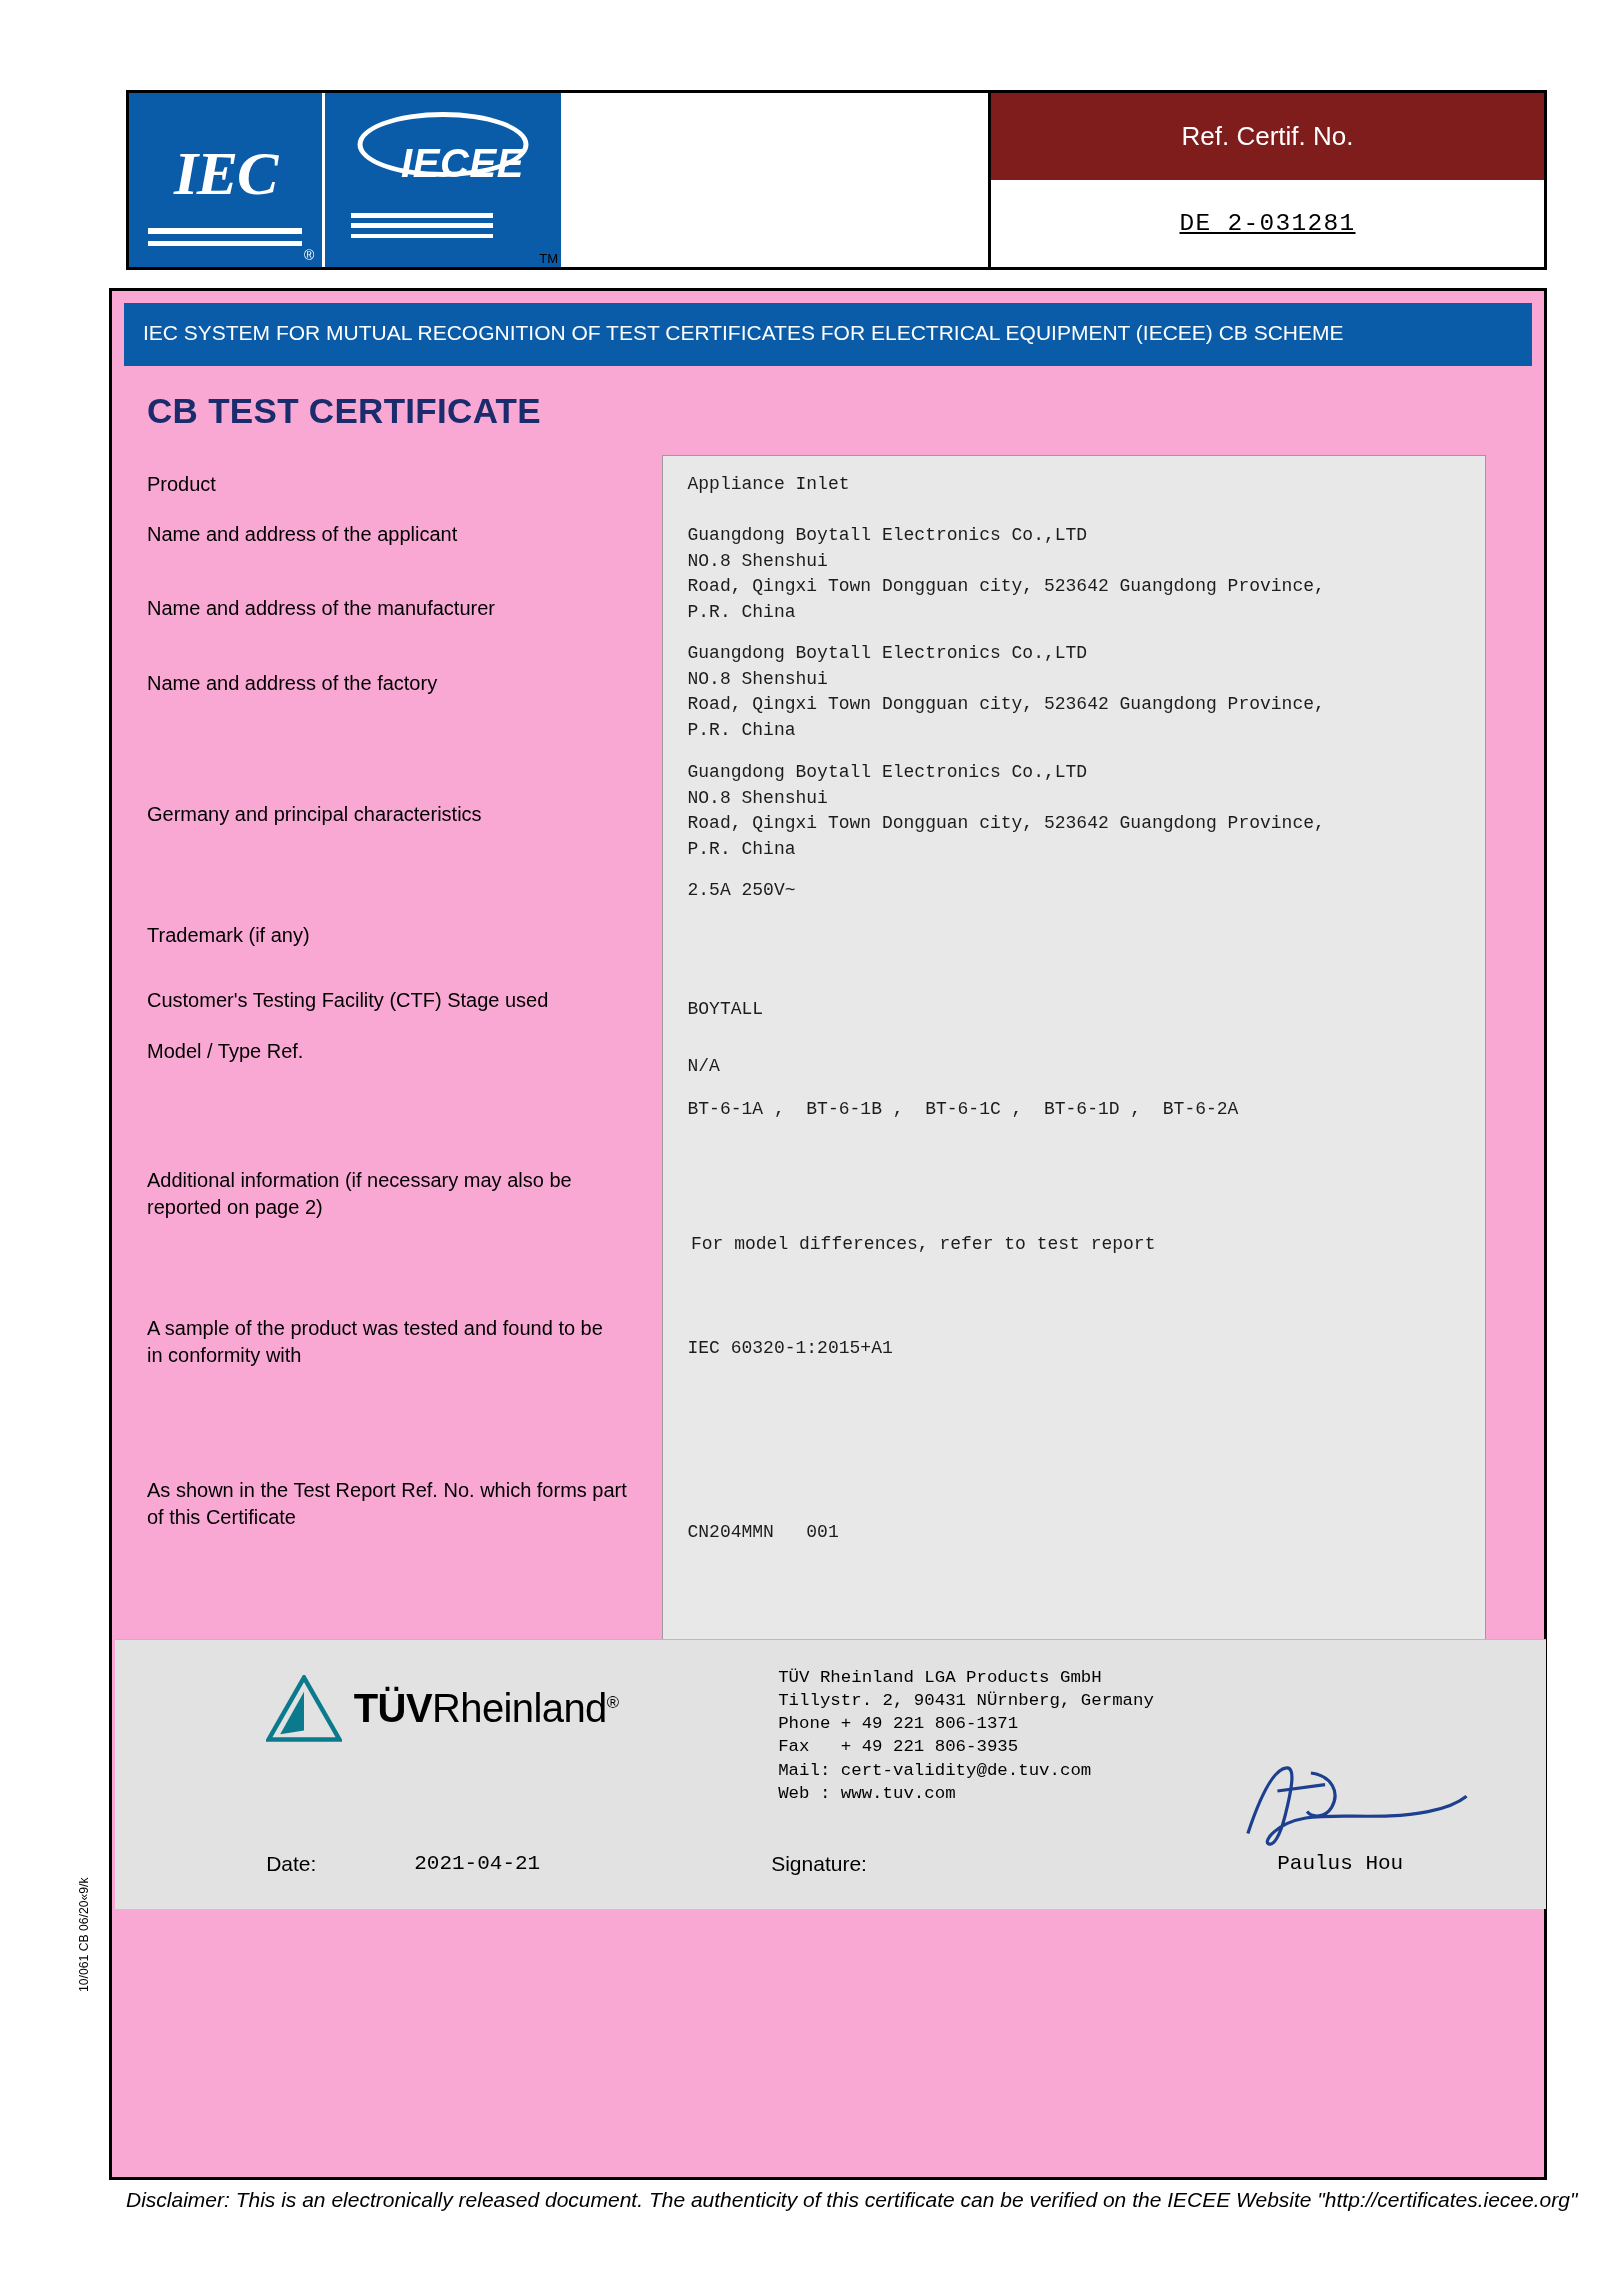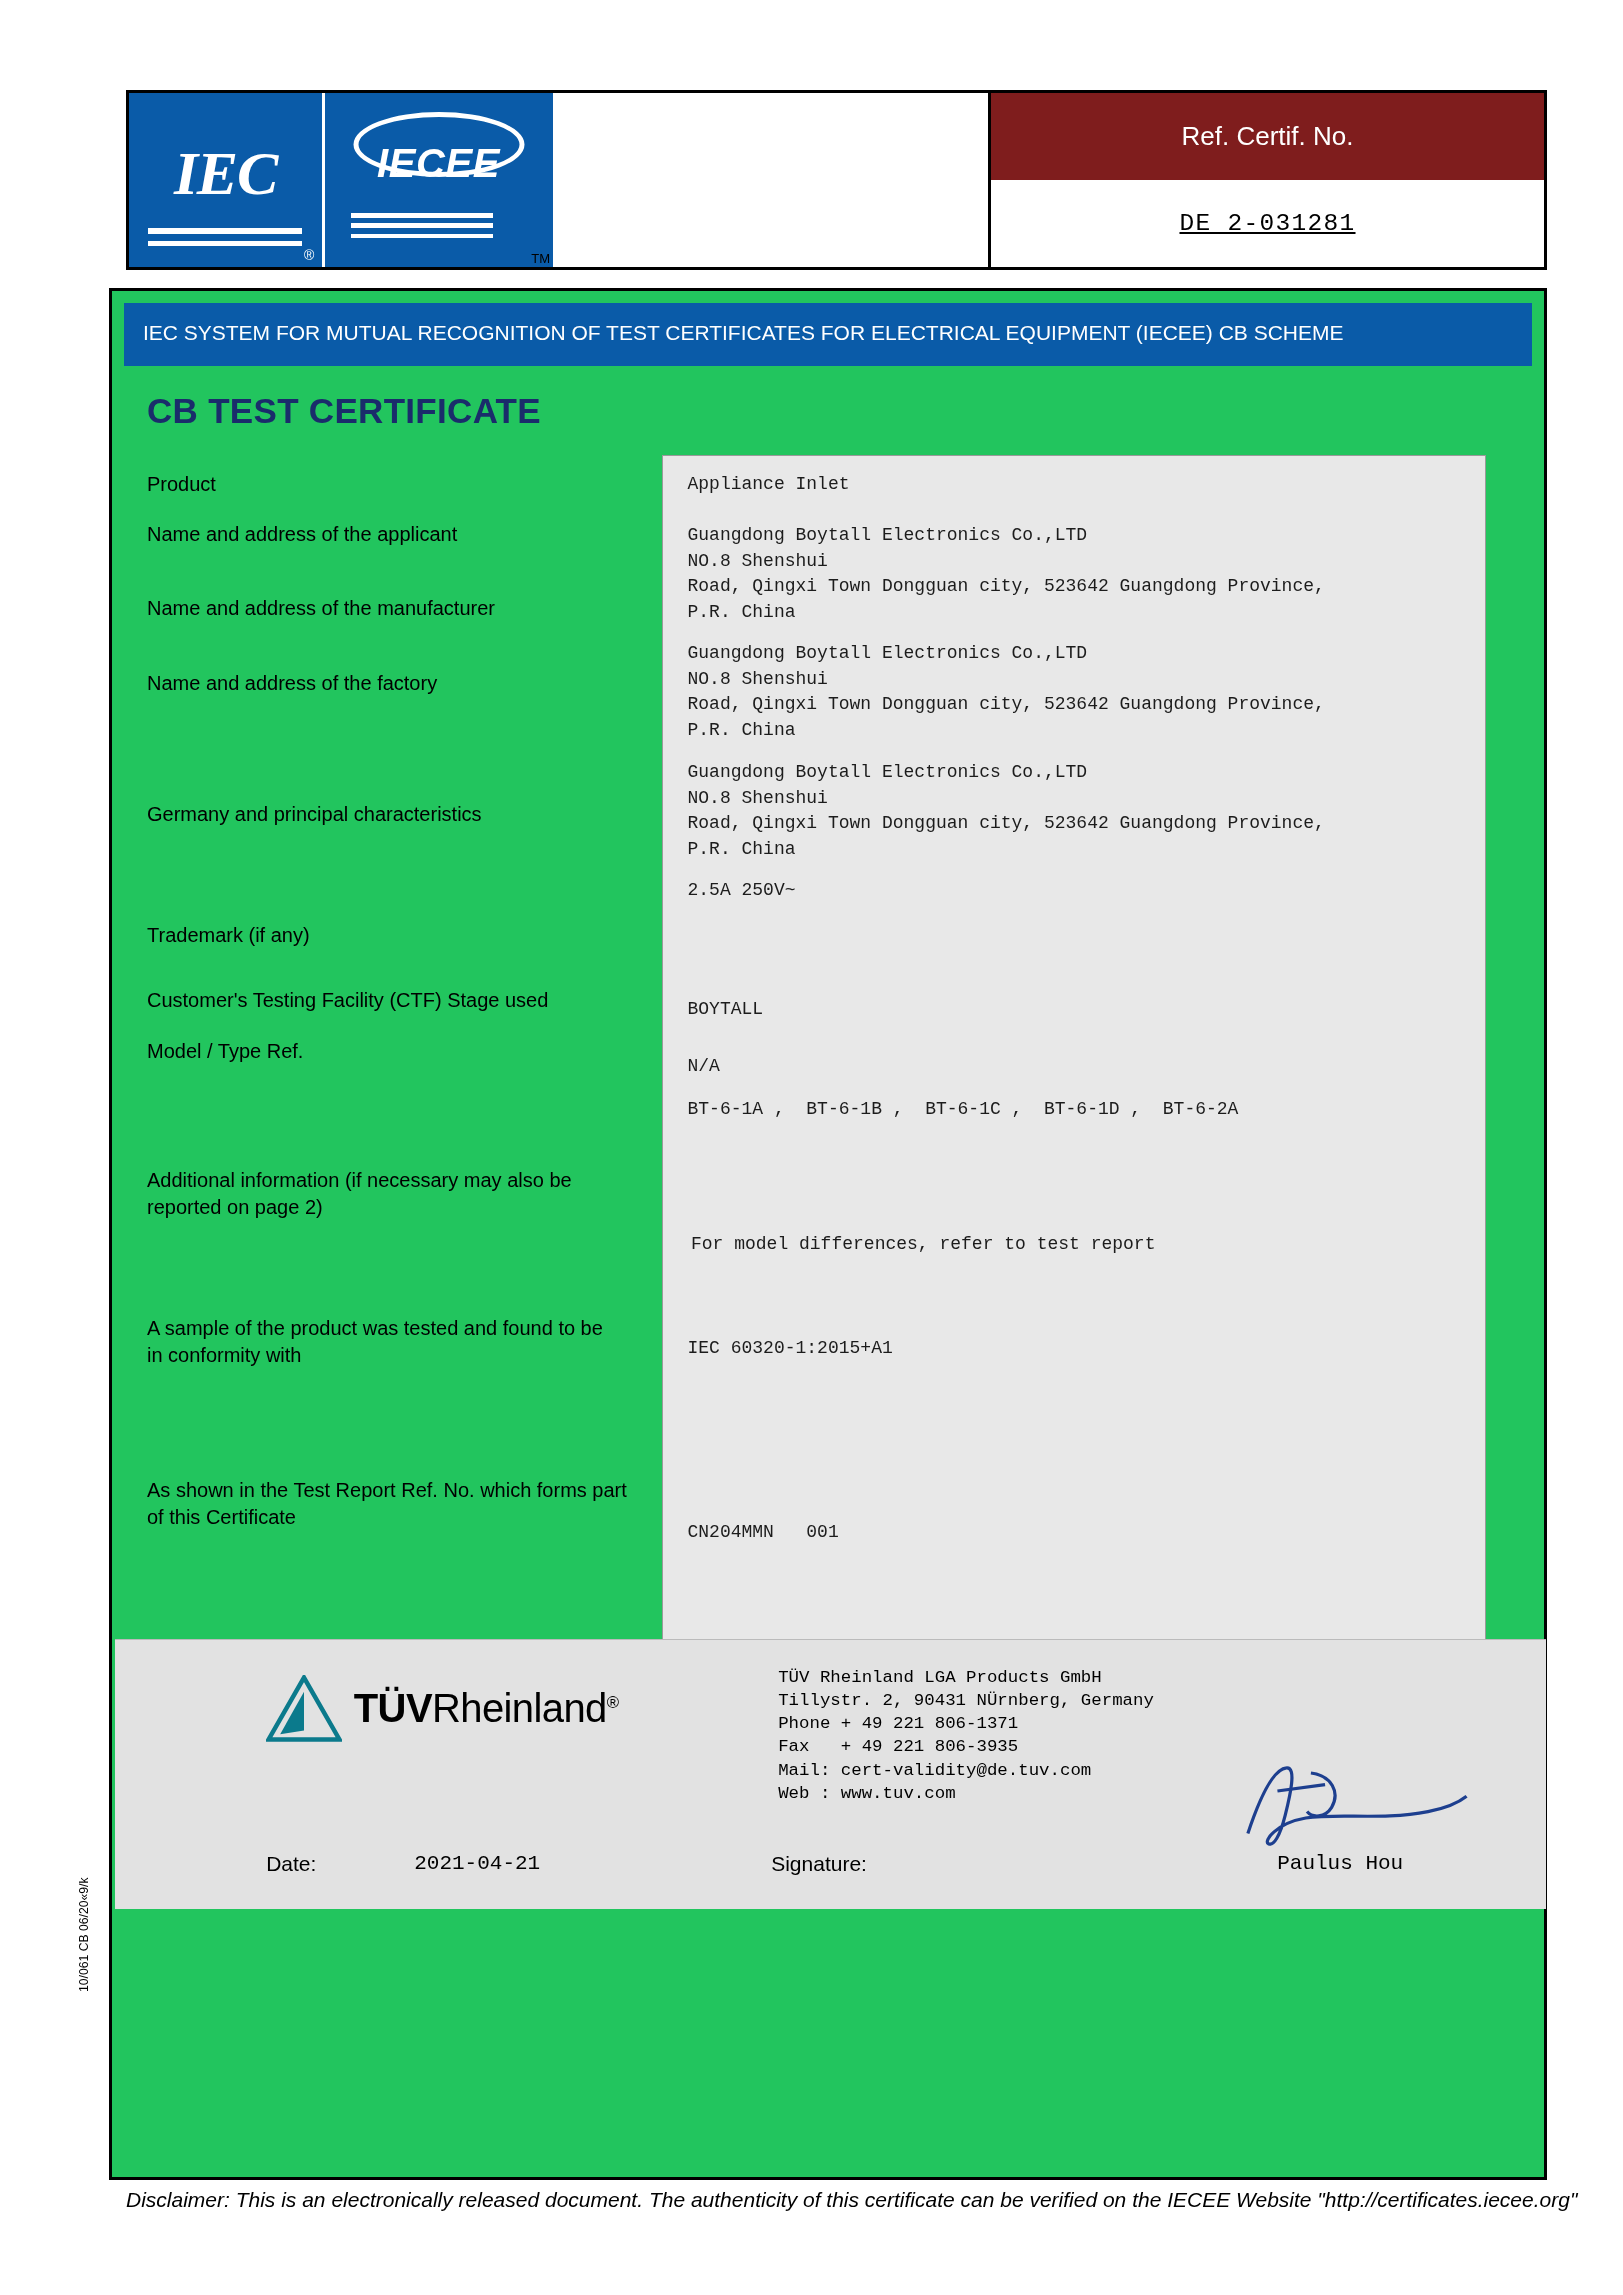--- a/index.html
+++ b/index.html
@@ -80,27 +80,28 @@
     background: #ffffff;
   }
   .iec-reg {
     position: absolute;
     right: 7.7px;
     bottom: 3.9px;
     color: #ffffff;
     font-size: 14px;
   }
   .iecee-blue-box {
-    width: 228px;
+    width: 196px;
     background: #0a5ba8;
     position: relative;
     margin-left: 2.6px;
     display: flex;
     align-items: center;
     justify-content: center;
+    padding-left: 40px;
   }
   .iecee-word {
     color: #ffffff;
     font-family: "Liberation Sans", sans-serif;
     font-weight: bold;
     font-style: italic;
     font-size: 40px;
     letter-spacing: 0.6px;
     position: relative;
     top: -16.7px;
@@ -165,21 +166,21 @@
 
   
   .main-box {
     position: absolute;
     left: 109px;
     top: 288px;
     width: 1438px;
     height: 1892px;
     border: 3.2px solid #000000;
     box-sizing: border-box;
-    background: #22c55e;
+    background: #f9a8d4;
   }
   .banner {
     margin: 11.6px 11.6px 0 11.6px;
     background: #0a5ba8;
     color: #ffffff;
     padding: 16.7px 19.3px 19.3px 19.3px;
     font-size: 21px;
     line-height: 1.32;
   }
   .cb-title {

